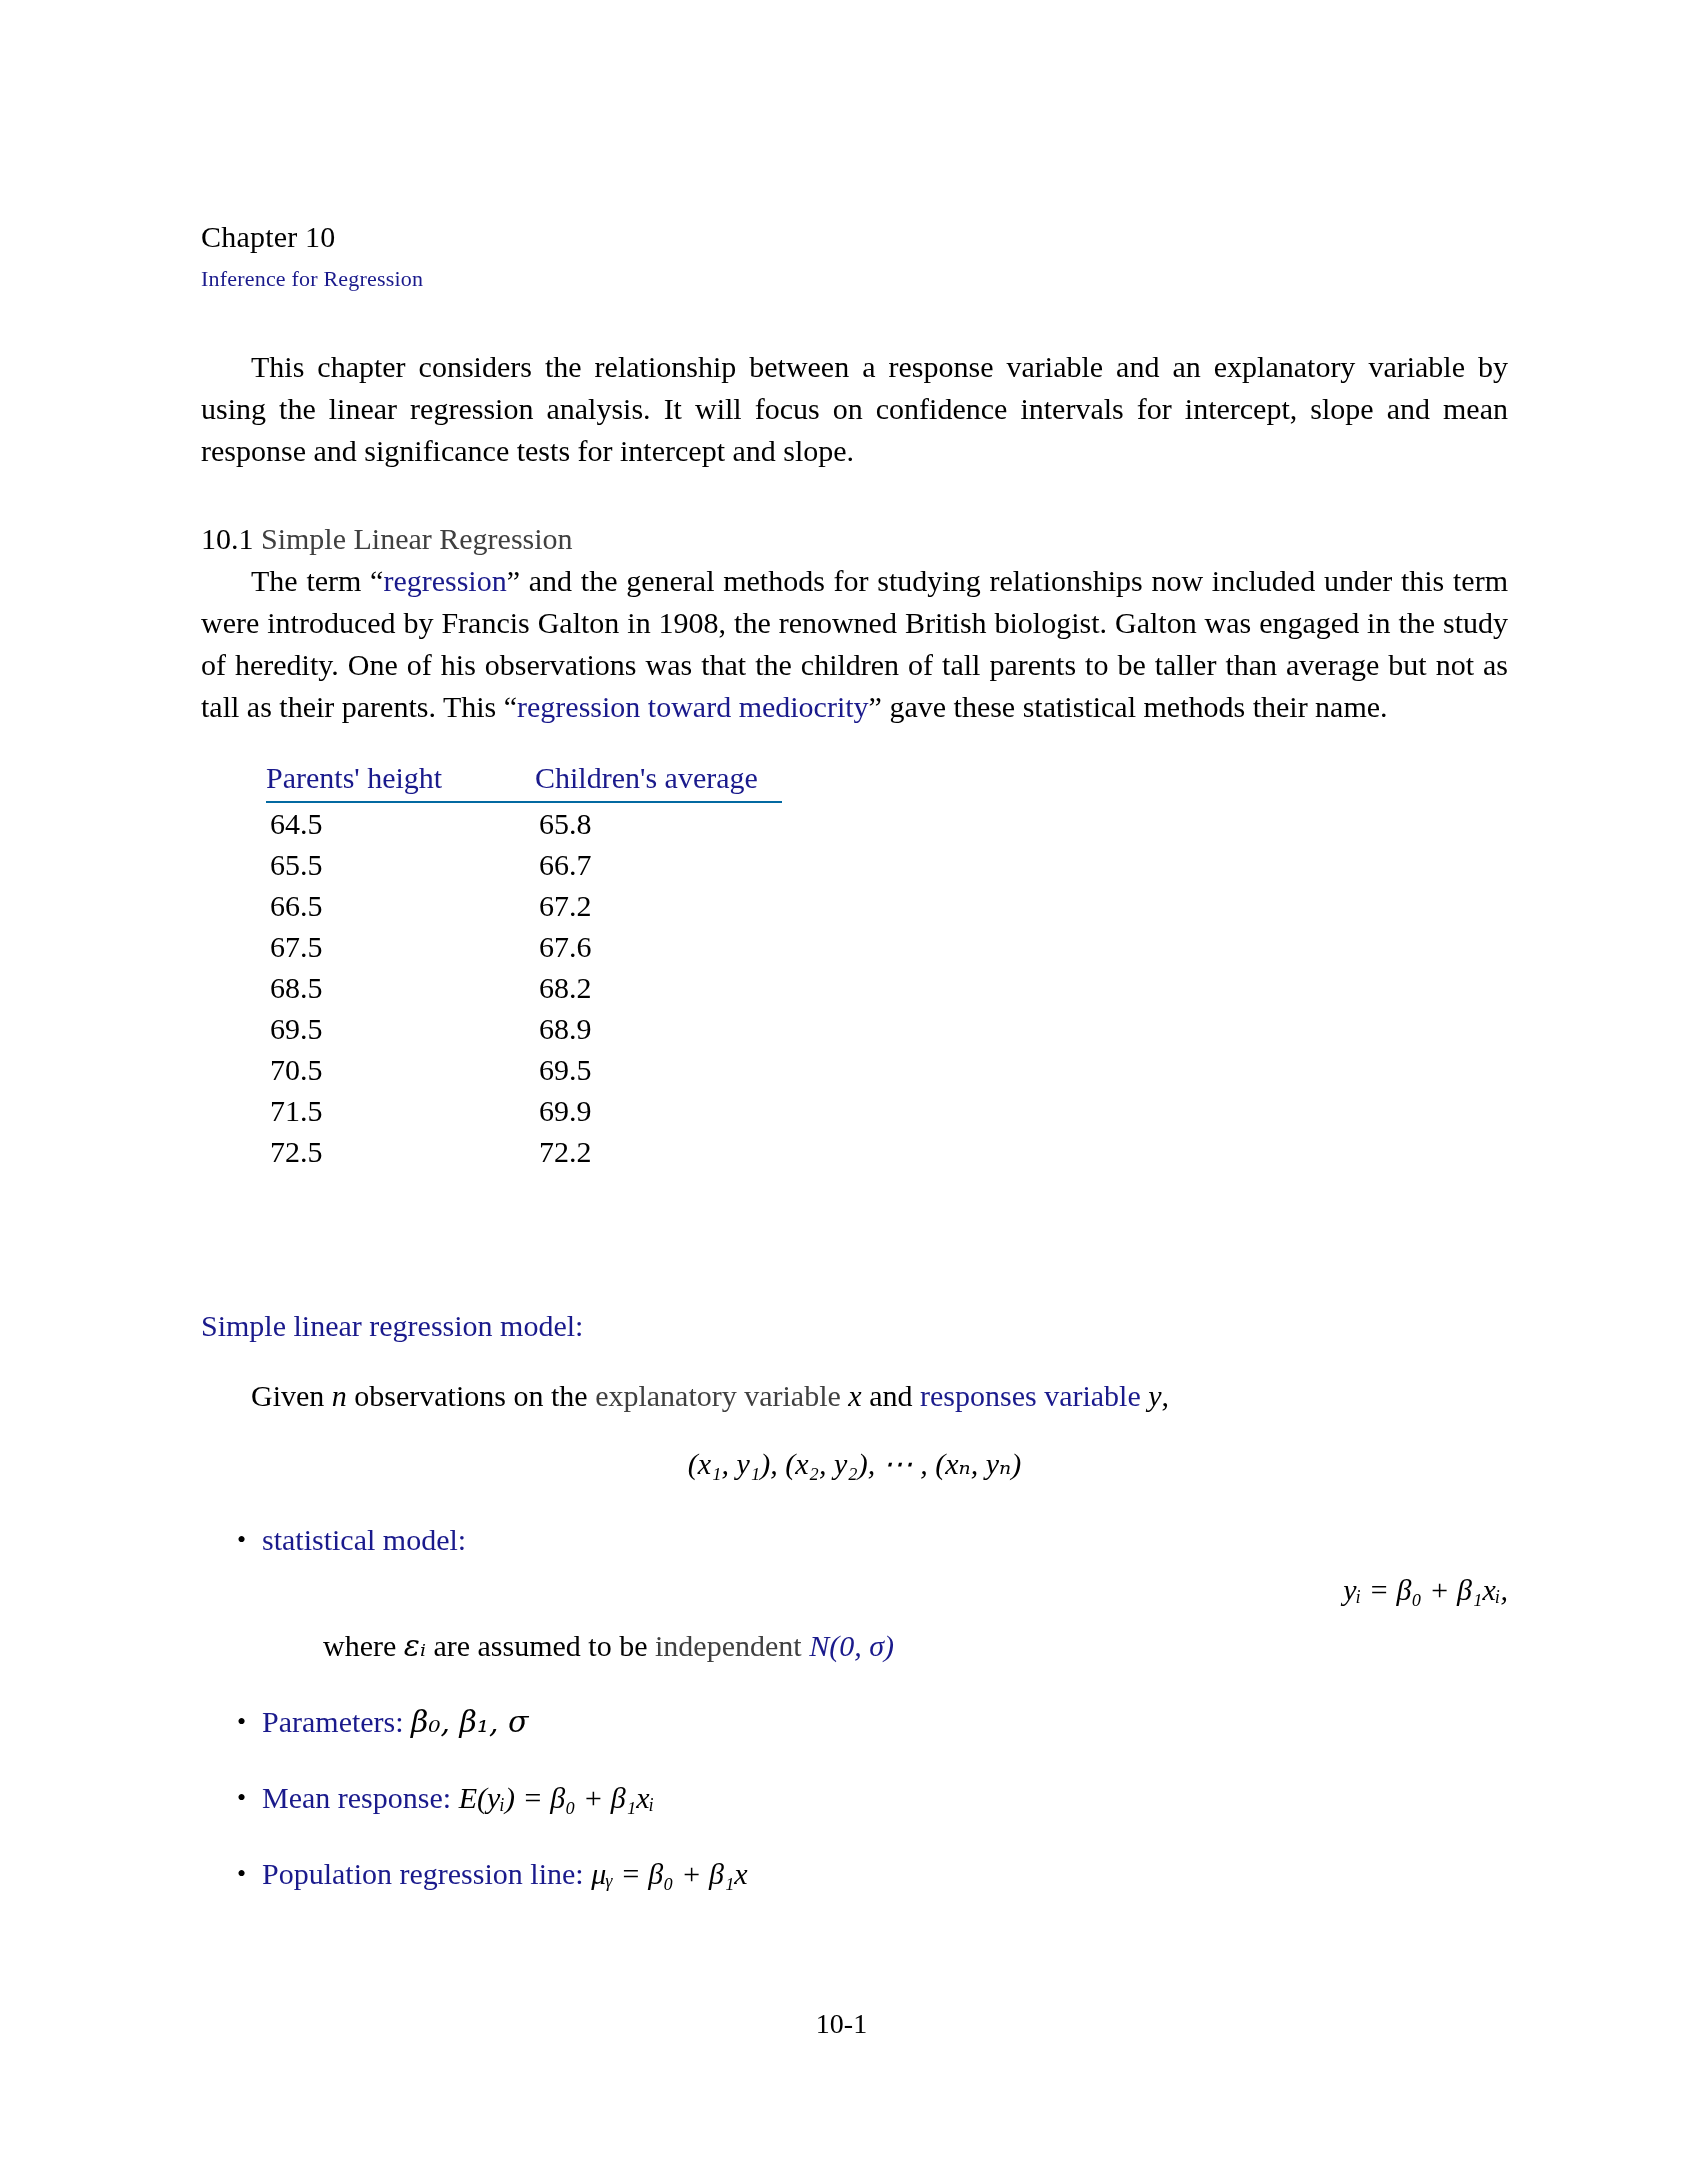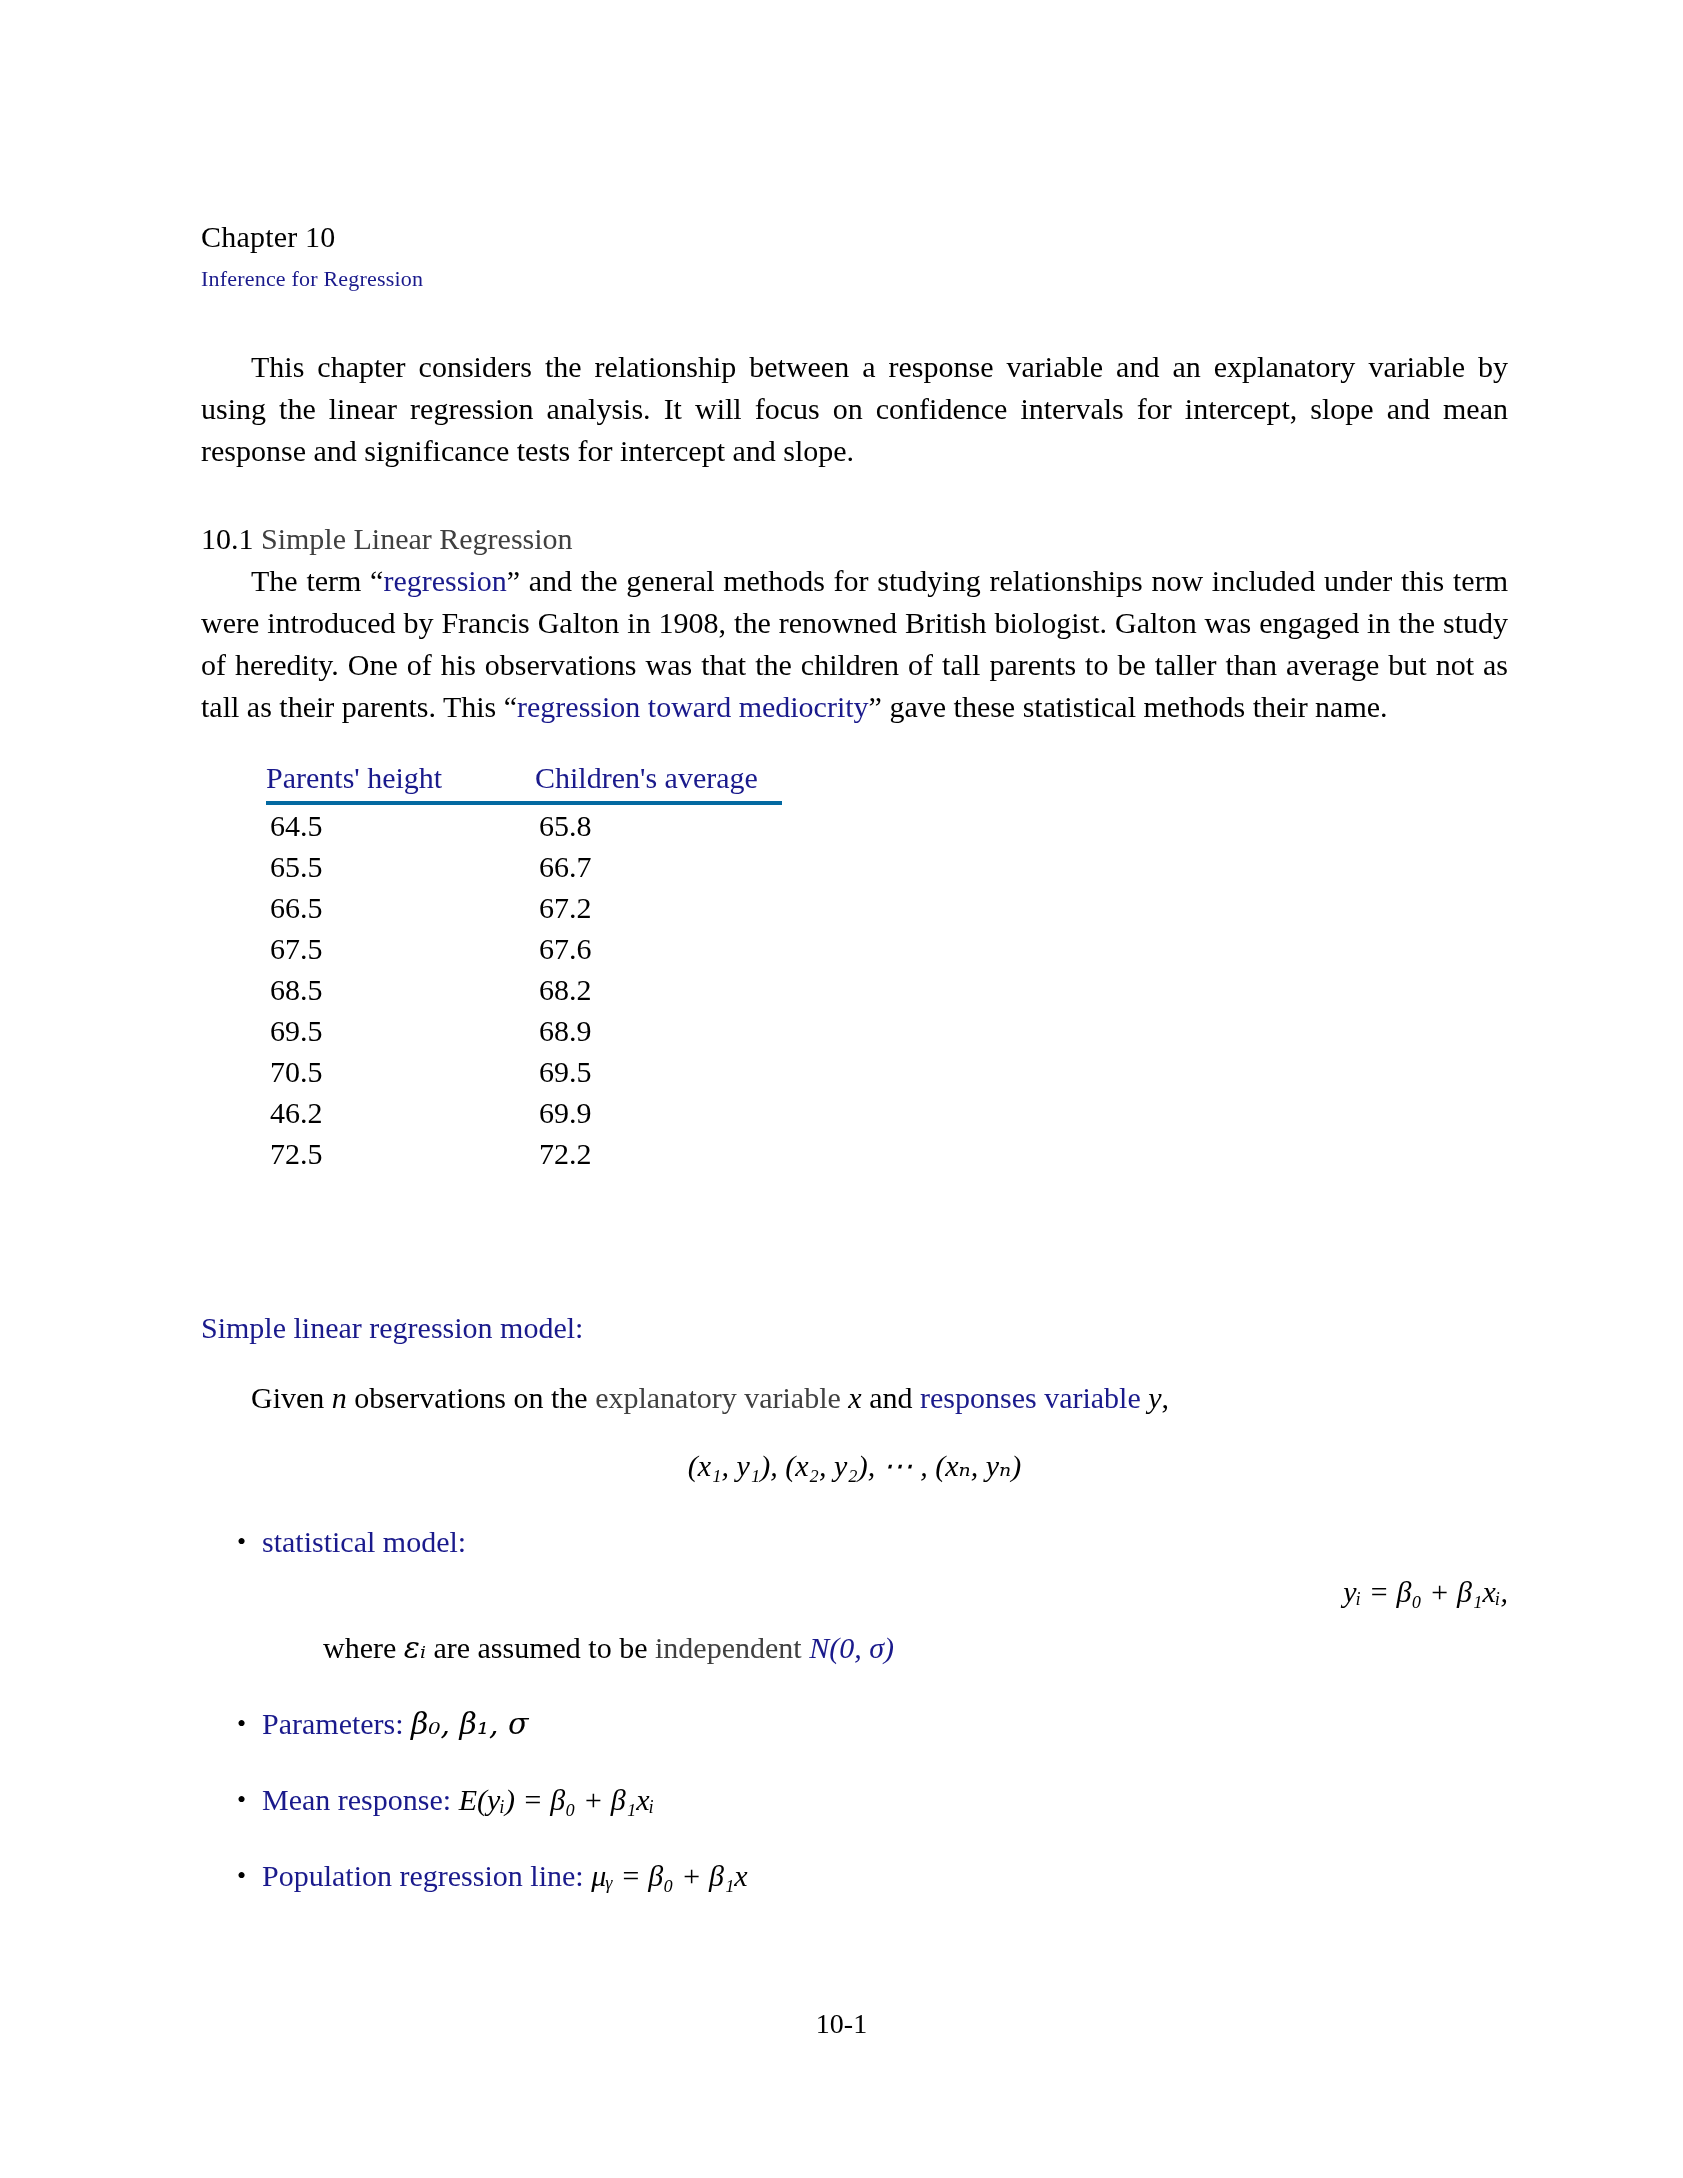--- a/index.html
+++ b/index.html
@@ -69,21 +69,21 @@
     font-size: 30px;
     line-height: 40px;
   }
   table.data th {
     font-weight: normal;
     text-align: left;
     padding: 0 0 3px 0;
     white-space: nowrap;
   }
   table.data thead tr {
-    border-bottom: 4px solid #0369a1;
+    border-bottom: 2px solid #0369a1;
   }
   table.data th.col1 { width: 241px; padding-right: 28px; }
   table.data th.col2 { width: 243px; }
   table.data td {
     text-align: left;
     padding: 2px 0 1px 0;
     font-size: 30px;
     line-height: 38px;
   }
   table.data td.col1 { width: 241px; padding-left: 4px; }
@@ -202,21 +202,21 @@
           </tr>
           <tr>
             <td class="col1">69.5</td>
             <td class="col2">68.9</td>
           </tr>
           <tr>
             <td class="col1">70.5</td>
             <td class="col2">69.5</td>
           </tr>
           <tr>
-            <td class="col1">46.2</td>
+            <td class="col1">71.5</td>
             <td class="col2">69.9</td>
           </tr>
           <tr>
             <td class="col1">72.5</td>
             <td class="col2">72.2</td>
           </tr>
         </tbody>
       </table>
     </div>
 

